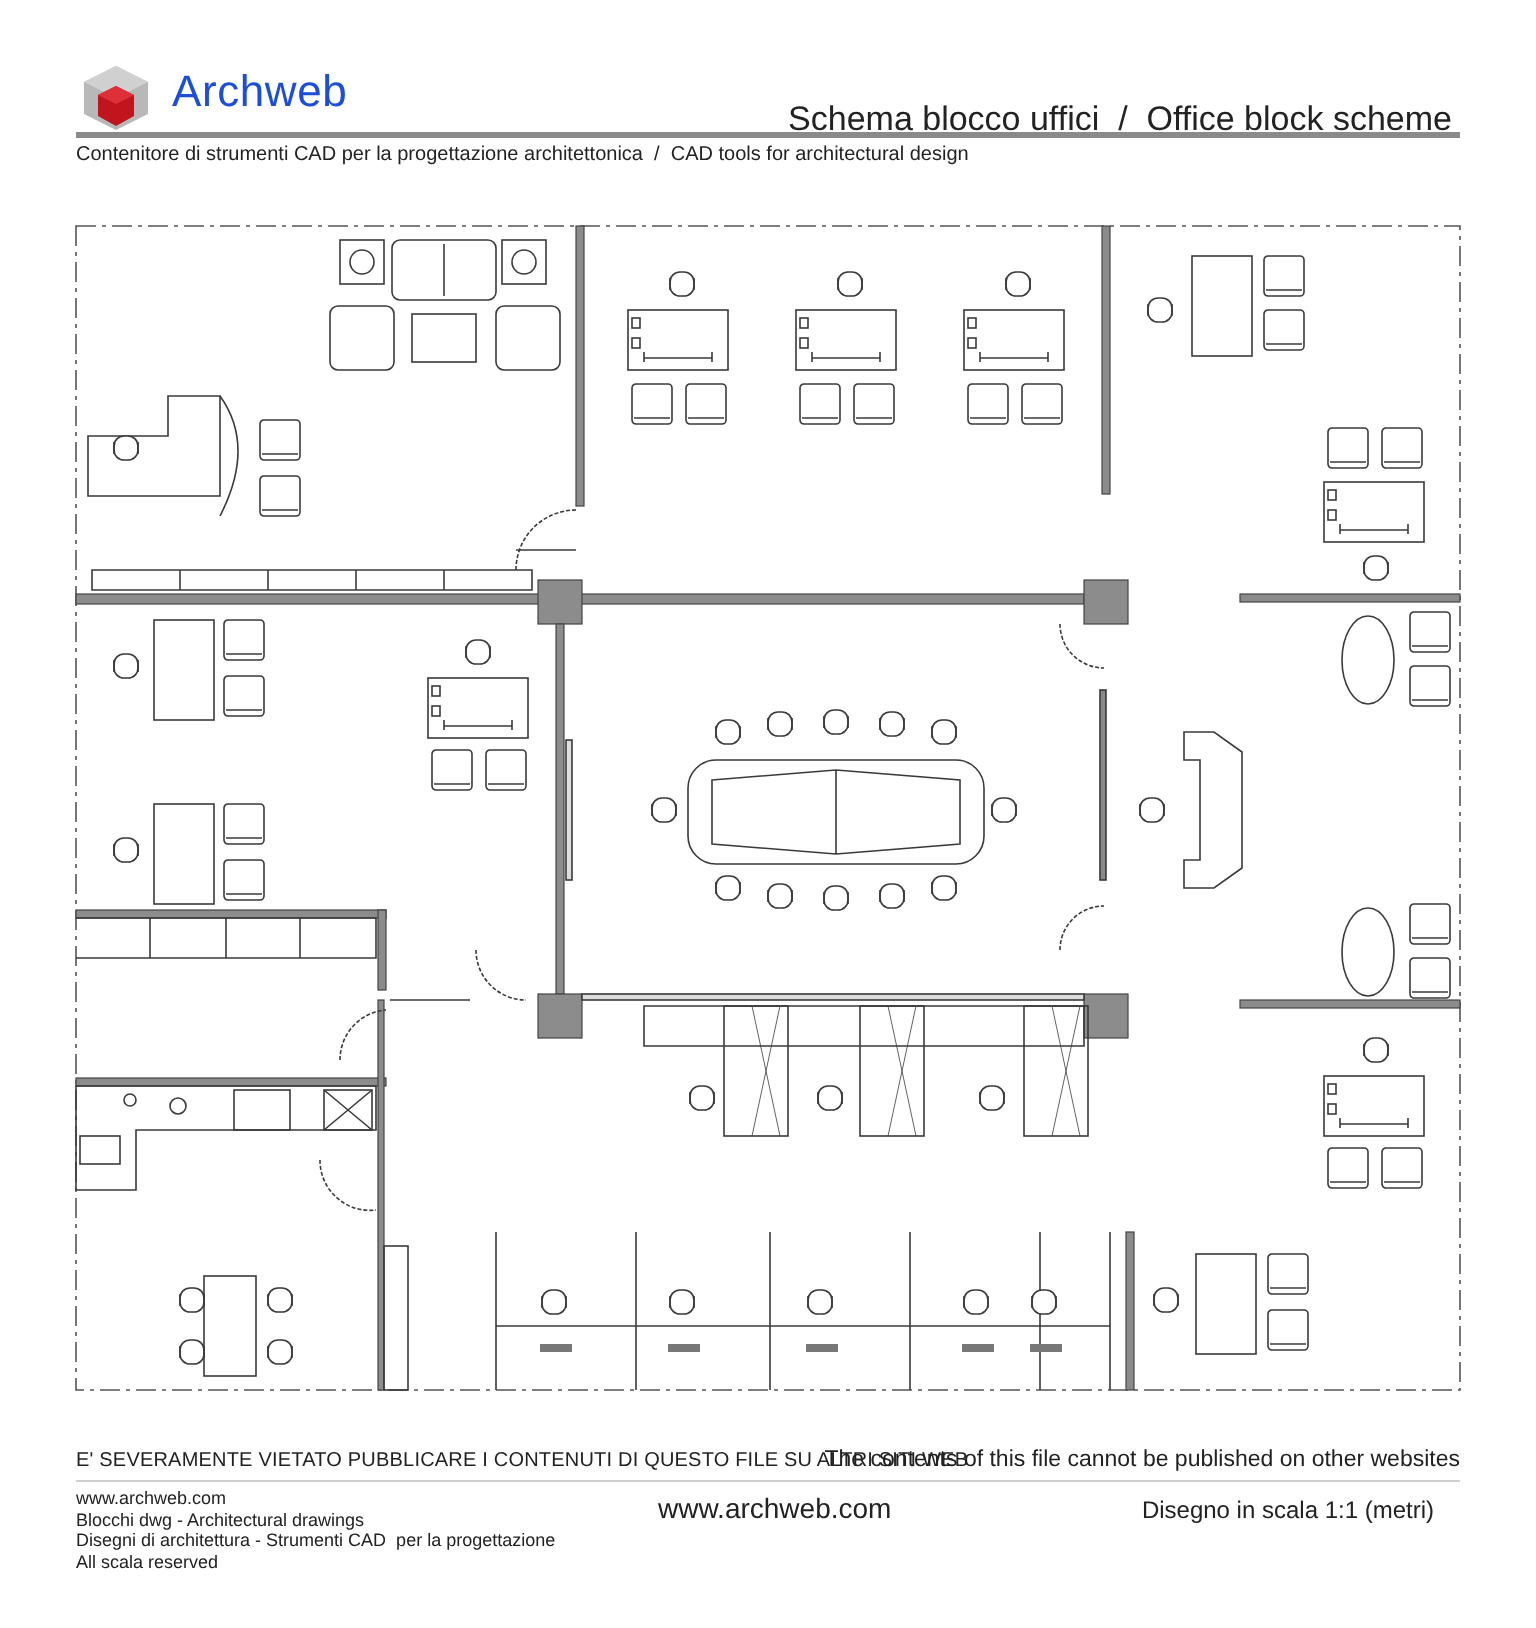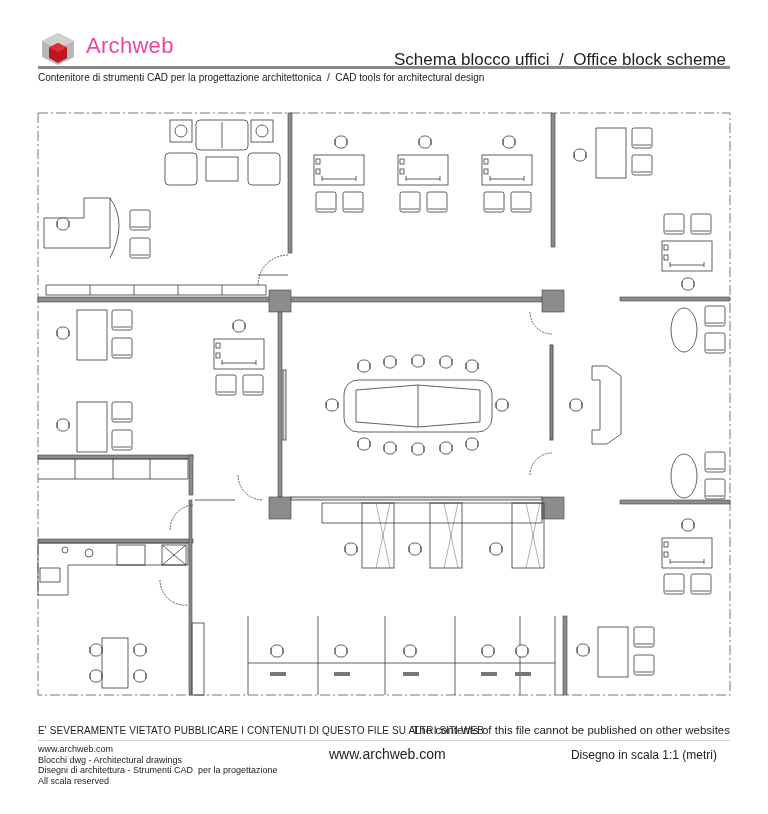--- a/index.html
+++ b/index.html
@@ -1,19 +1,19 @@
 <!DOCTYPE html>
 <html><head>
 <meta charset="utf-8">
 <style>
   html, body { margin: 0; padding: 0; background: #ffffff; }
   body { width: 768px; height: 814px; position: relative; overflow: hidden; font-family: "Liberation Sans", sans-serif; color: #1a1a1a; }
   .abs { position: absolute; }
   .logo { left: 40px; top: 32px; width: 36px; height: 34px; }
-  .brand { left: 86px; top: 33px; font-size: 22px; color: #ec4899; letter-spacing: 0.3px; }
+  .brand { left: 86px; top: 33px; font-size: 22px; color: #1d4ed8; letter-spacing: 0.3px; }
   .subtitle-r { right: 42px; top: 50px; font-size: 17px; color: #222; }
   .rule-top { left: 38px; top: 66px; width: 692px; height: 3px; background: #8a8a8a; }
   .tagline { left: 38px; top: 72px; font-size: 10px; color: #222; }
   .plan { left: 30px; top: 100px; width: 710px; height: 605px; }
   .warn-it { left: 38px; top: 725px; font-size: 10px; color: #222; letter-spacing: 0.1px; }
   .warn-en { right: 38px; top: 724px; font-size: 11.5px; color: #222; padding-left: 28px; }
   .rule-bot { left: 38px; top: 740px; width: 692px; height: 1px; background: #cfcfcf; }
   .foot-l { left: 38px; top: 744px; font-size: 9px; line-height: 10.5px; color: #222; }
   .foot-c { left: 329px; top: 746px; font-size: 14px; color: #222; }
   .foot-r { right: 51px; top: 748px; font-size: 12px; color: #222; margin-left: 47px; }

